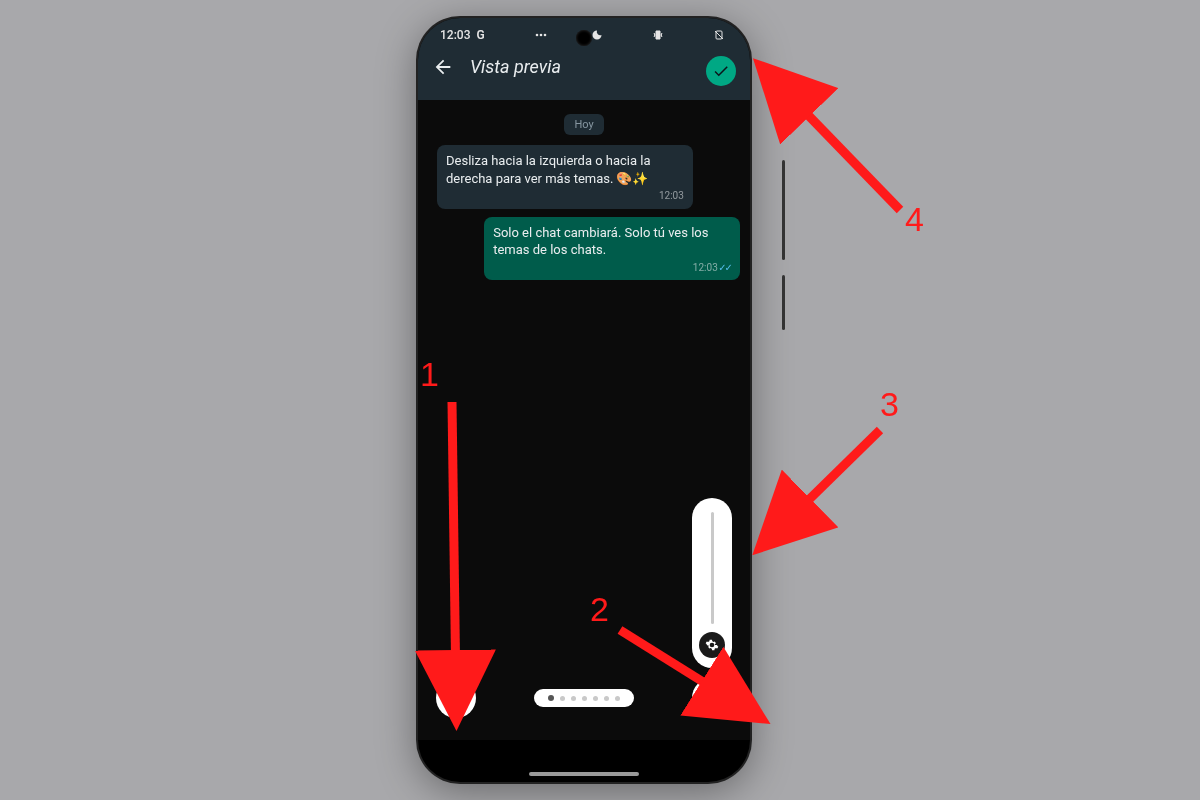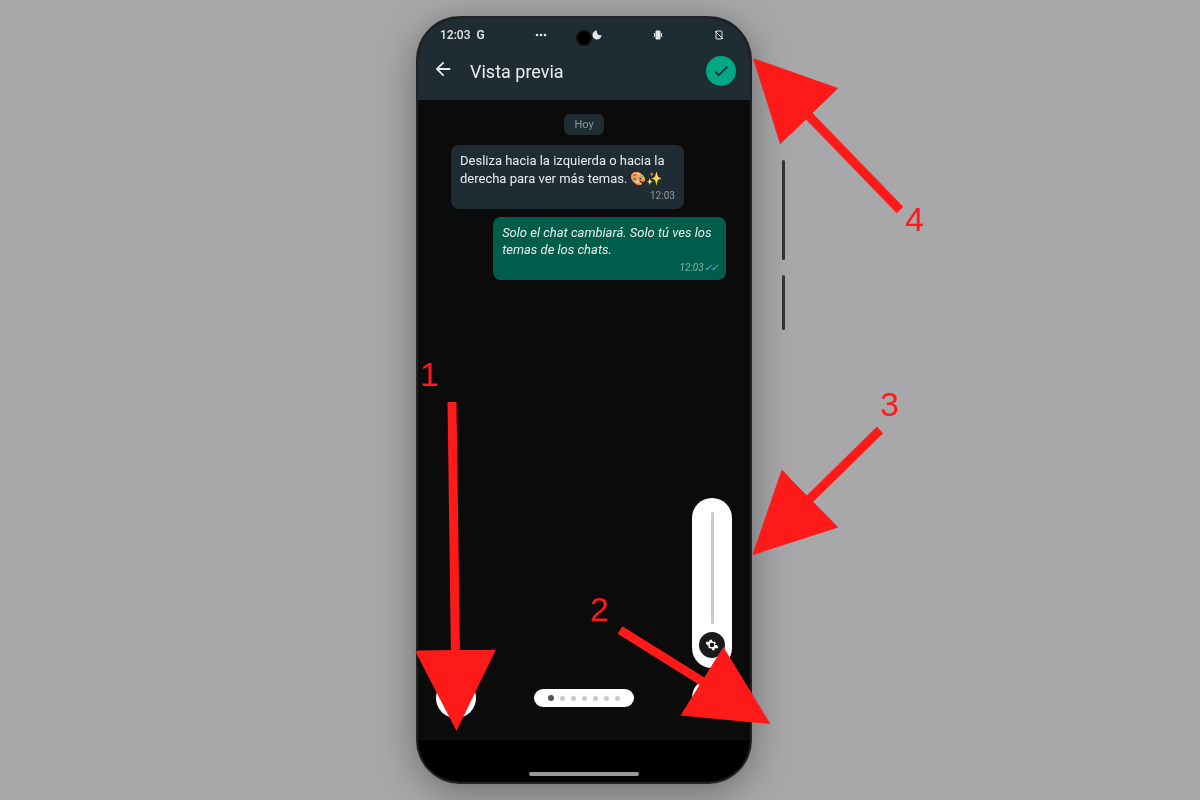--- a/index.html
+++ b/index.html
@@ -59,39 +59,39 @@
     color: #e5e5e5;
     font-size: 12px;
     font-weight: 500;
     background: #1f2c34;
   }
   .status-left { display: flex; align-items: center; gap: 6px; }
   .status-right { display: flex; align-items: center; gap: 5px; }
   .status-icon { display: inline-flex; margin-left: 44px; }
   .app-bar {
     display: flex;
-    align-items: center;
     padding: 10px 14px 14px 14px;
     background: #1f2c34;
     gap: 16px;
+    font-style: italic;
   }
   .back-arrow { color: #e9edef; cursor: pointer; }
   .app-title { color: #e9edef; font-size: 18px; font-weight: 400; flex: 1; }
   .confirm-btn {
     width: 30px; height: 30px;
     background: #00a884;
     border-radius: 50%;
     display: flex; align-items: center; justify-content: center;
     cursor: pointer;
   }
   .chat-area {
     position: relative;
     height: 640px;
     background: #0b0b0b;
-    padding: 10px 24px;
+    padding: 10px 10px;
   }
   .date-chip {
     background: #1f2c34;
     color: #8696a0;
     font-size: 11px;
     padding: 4px 10px;
     border-radius: 6px;
     margin: 4px auto 10px auto;
     width: fit-content;
   }
@@ -107,21 +107,20 @@
   }
   .msg-in {
     background: #1f2c34;
     color: #e9edef;
     margin-right: auto;
   }
   .msg-out {
     background: #005c4b;
     color: #e9edef;
     margin-left: auto;
-    font-style: italic;
   }
   .msg-time {
     font-size: 10px;
     color: rgba(233,237,239,0.55);
     text-align: right;
     margin-top: 2px;
   }
   .msg-time.checks::after {
     content: " ✓✓";
     letter-spacing: -2px;

